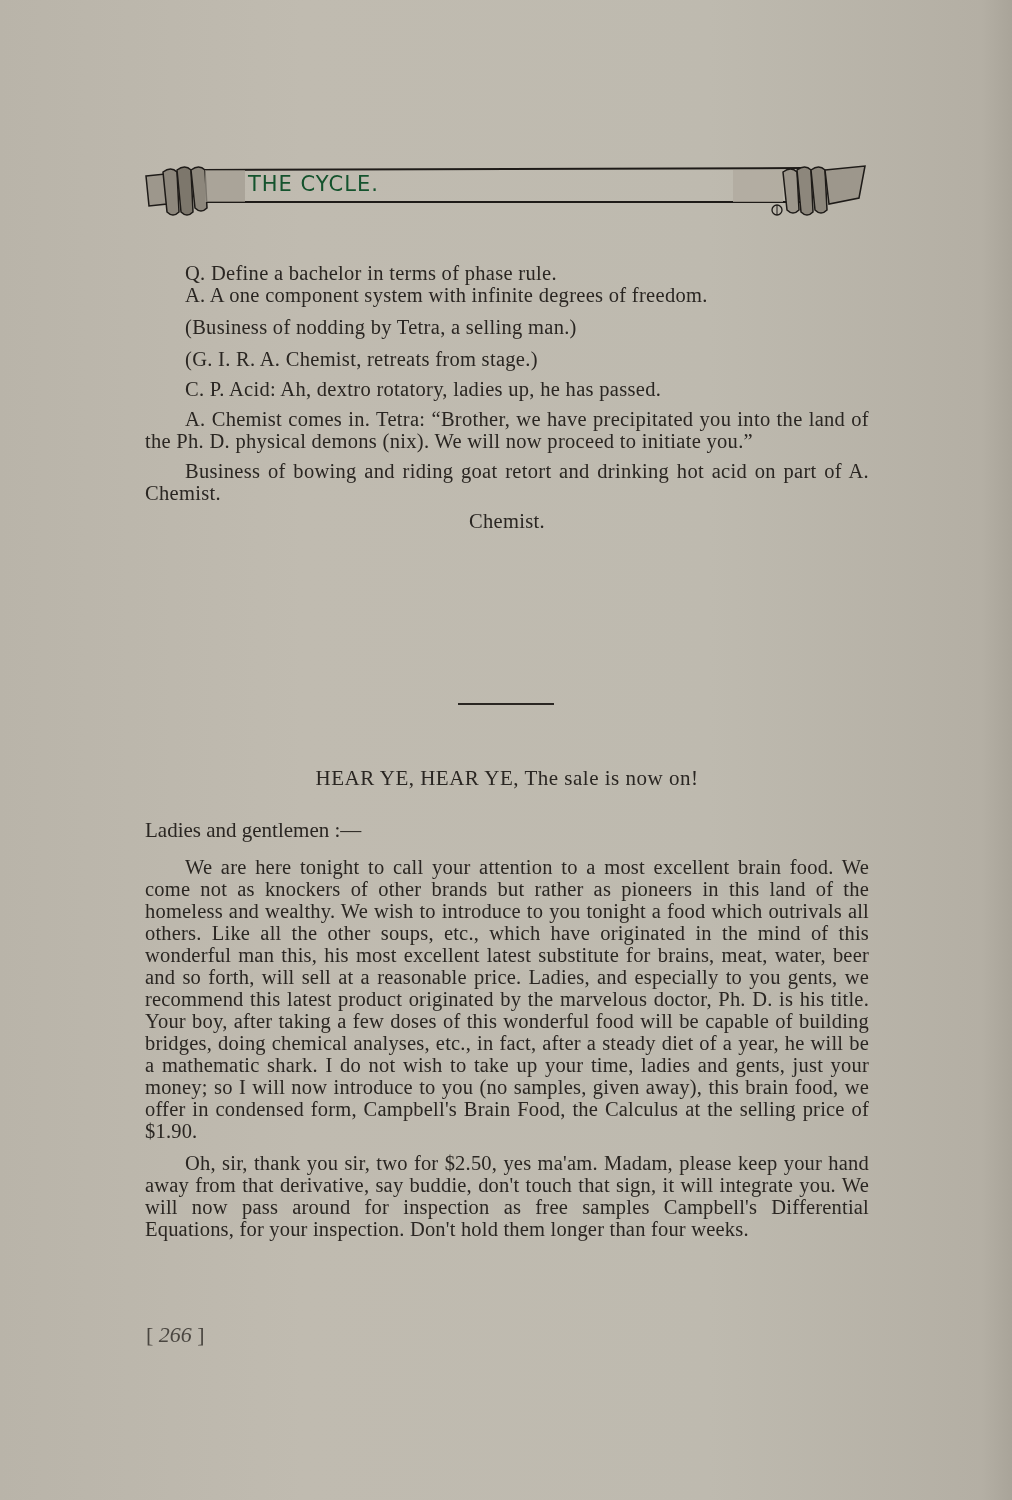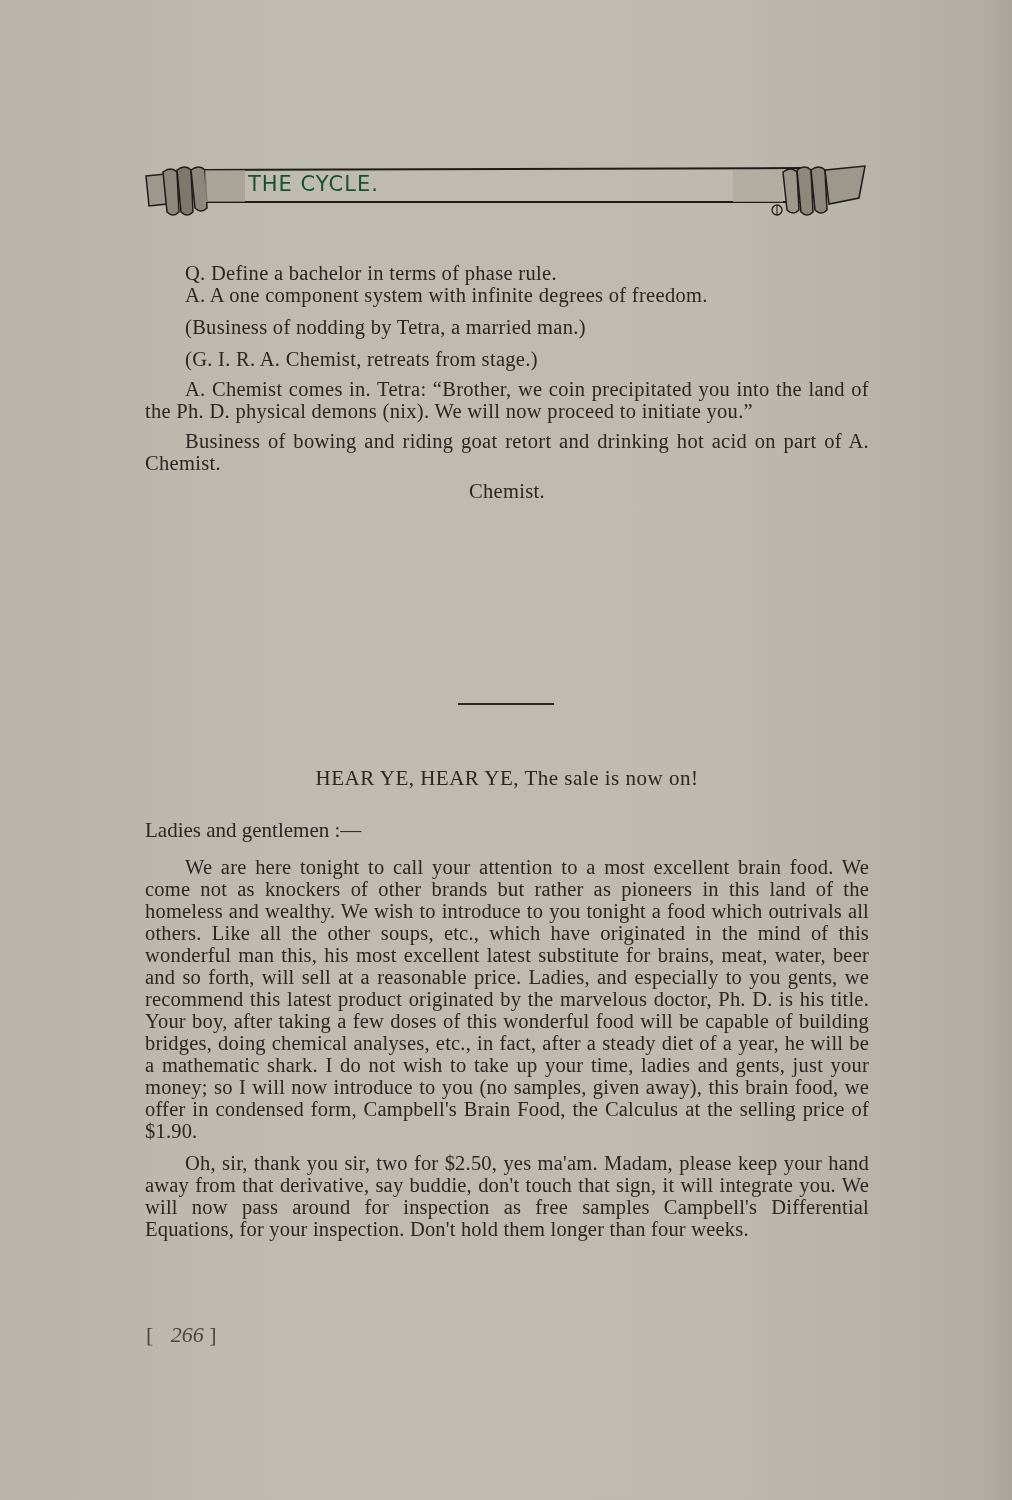--- a/index.html
+++ b/index.html
@@ -38,21 +38,21 @@
       font-size: 21px; letter-spacing: 0.5px;
     }
     .salute { position: absolute; left: 145px; top: 818px; font-size: 21px; }
     .content2 {
       position: absolute; left: 145px; top: 856px; width: 724px;
       font-size: 20.5px; line-height: 22px; letter-spacing: 0.2px;
     }
     .page-num {
       position: absolute; left: 146px; top: 1322px; font-size: 22px; color: #4a4640;
     }
-    .page-num em { font-style: italic; margin-left: 12px; }
+    .page-num em { font-style: italic; }
   </style>
 </head>
 <body>
 
 <div class="header-banner">
   <svg width="727" height="54" viewBox="0 0 727 54">
 
     <line x1="60" y1="6" x2="660" y2="4" stroke="#1e1b18" stroke-width="2"></line>
     <line x1="60" y1="38" x2="660" y2="38" stroke="#1e1b18" stroke-width="2"></line>
 
@@ -69,23 +69,24 @@
     <path d="M682,6 L722,2 L716,34 L686,40 Z" fill="#9d978c" stroke="#1e1b18" stroke-width="1.5"></path>
     <circle cx="634" cy="46" r="5" fill="none" stroke="#1e1b18" stroke-width="1.3"></circle>
     <line x1="634" y1="41" x2="634" y2="51" stroke="#1e1b18" stroke-width="1"></line>
   </svg>
   <div class="header-title">THE CYCLE.</div>
 </div>
 
 <div class="content">
   <p class="p qa">Q.  Define a bachelor in terms of phase rule.</p>
   <p class="p qa">A.  A one component system with infinite degrees of freedom.</p>
-  <p class="p qa gap">(Business of nodding by Tetra, a married man.)</p>
+  <p class="p qa gap">(Business of nodding by Tetra, a selling man.)</p>
   <p class="p qa gap">(G. I. R. A. Chemist, retreats from stage.)</p>
-  <p class="p indent gap-sm">A. Chemist comes in.  Tetra:  “Brother, we coin precipitated you into the land of the Ph. D. physical demons (nix).  We will now proceed to initiate you.”</p>
+  <p class="p indent gap-sm">C. P. Acid:  Ah, dextro rotatory, ladies up, he has passed.</p>
+  <p class="p indent gap-sm">A. Chemist comes in.  Tetra:  “Brother, we have precipitated you into the land of the Ph. D. physical demons (nix).  We will now proceed to initiate you.”</p>
   <p class="p indent gap-sm">Business of bowing and riding goat retort and drinking hot acid on part of A. Chemist.</p>
   <p class="p center" style="margin-top:6px">Chemist.</p>
 </div>
 
 <div class="rule"></div>
 
 <div class="heading">HEAR YE, HEAR YE, The sale is now on!</div>
 <div class="salute">Ladies and gentlemen :—</div>
 
 <div class="content2">

